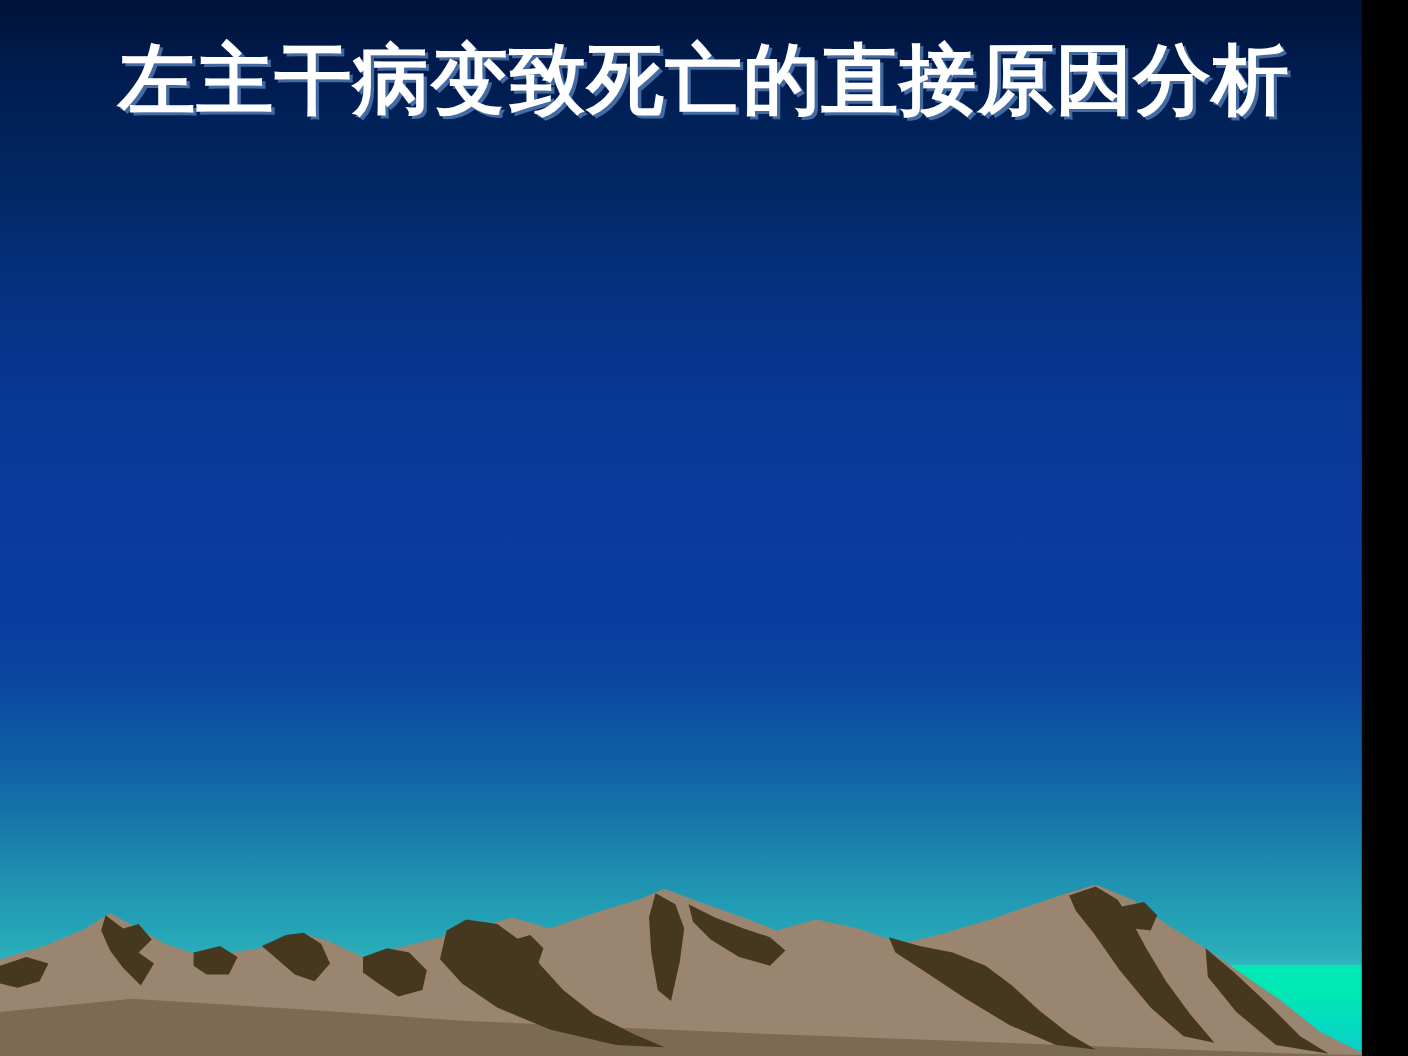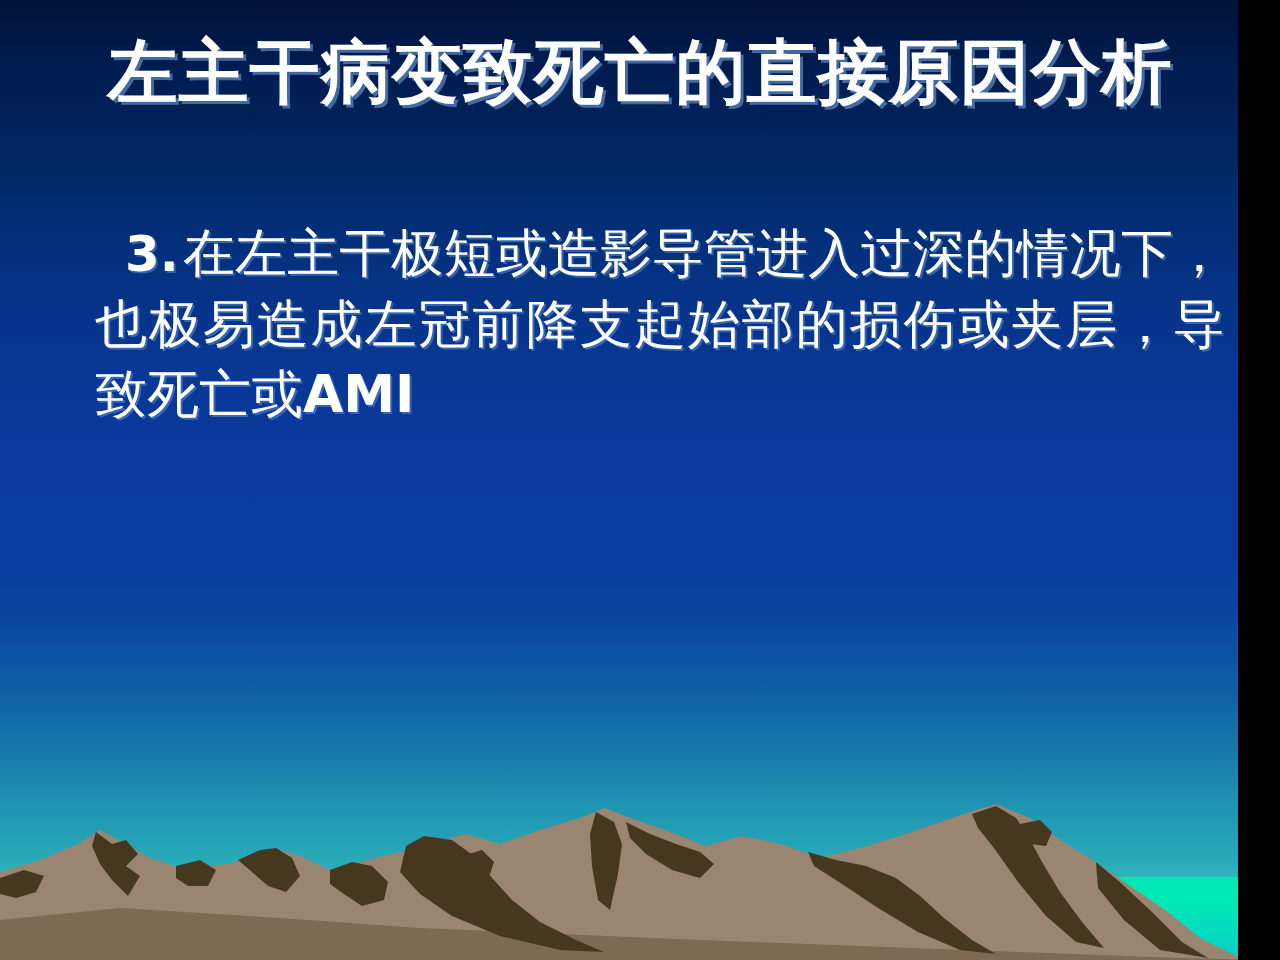--- a/index.html
+++ b/index.html
@@ -131,19 +131,16 @@
       <path d="M176,66 L200,60 L216,70 L208,86 L188,86 L176,78 Z"></path>
     </g>
   </svg>
 
   <div class="slide-title">左主干病变致死亡的直接原因分析</div>
 
   <div class="body-block">
 
 
 
-    <p class="para">
-      <span class="num">3.</span><span>在左主干极短或造影导管进入过深的情况下，也极易造成左冠前降支起始部的损伤或夹层，导致死亡或</span><span class="latin">AMI</span>
-    </p>
 
   </div>
 
 </div>
 
 </body></html>

